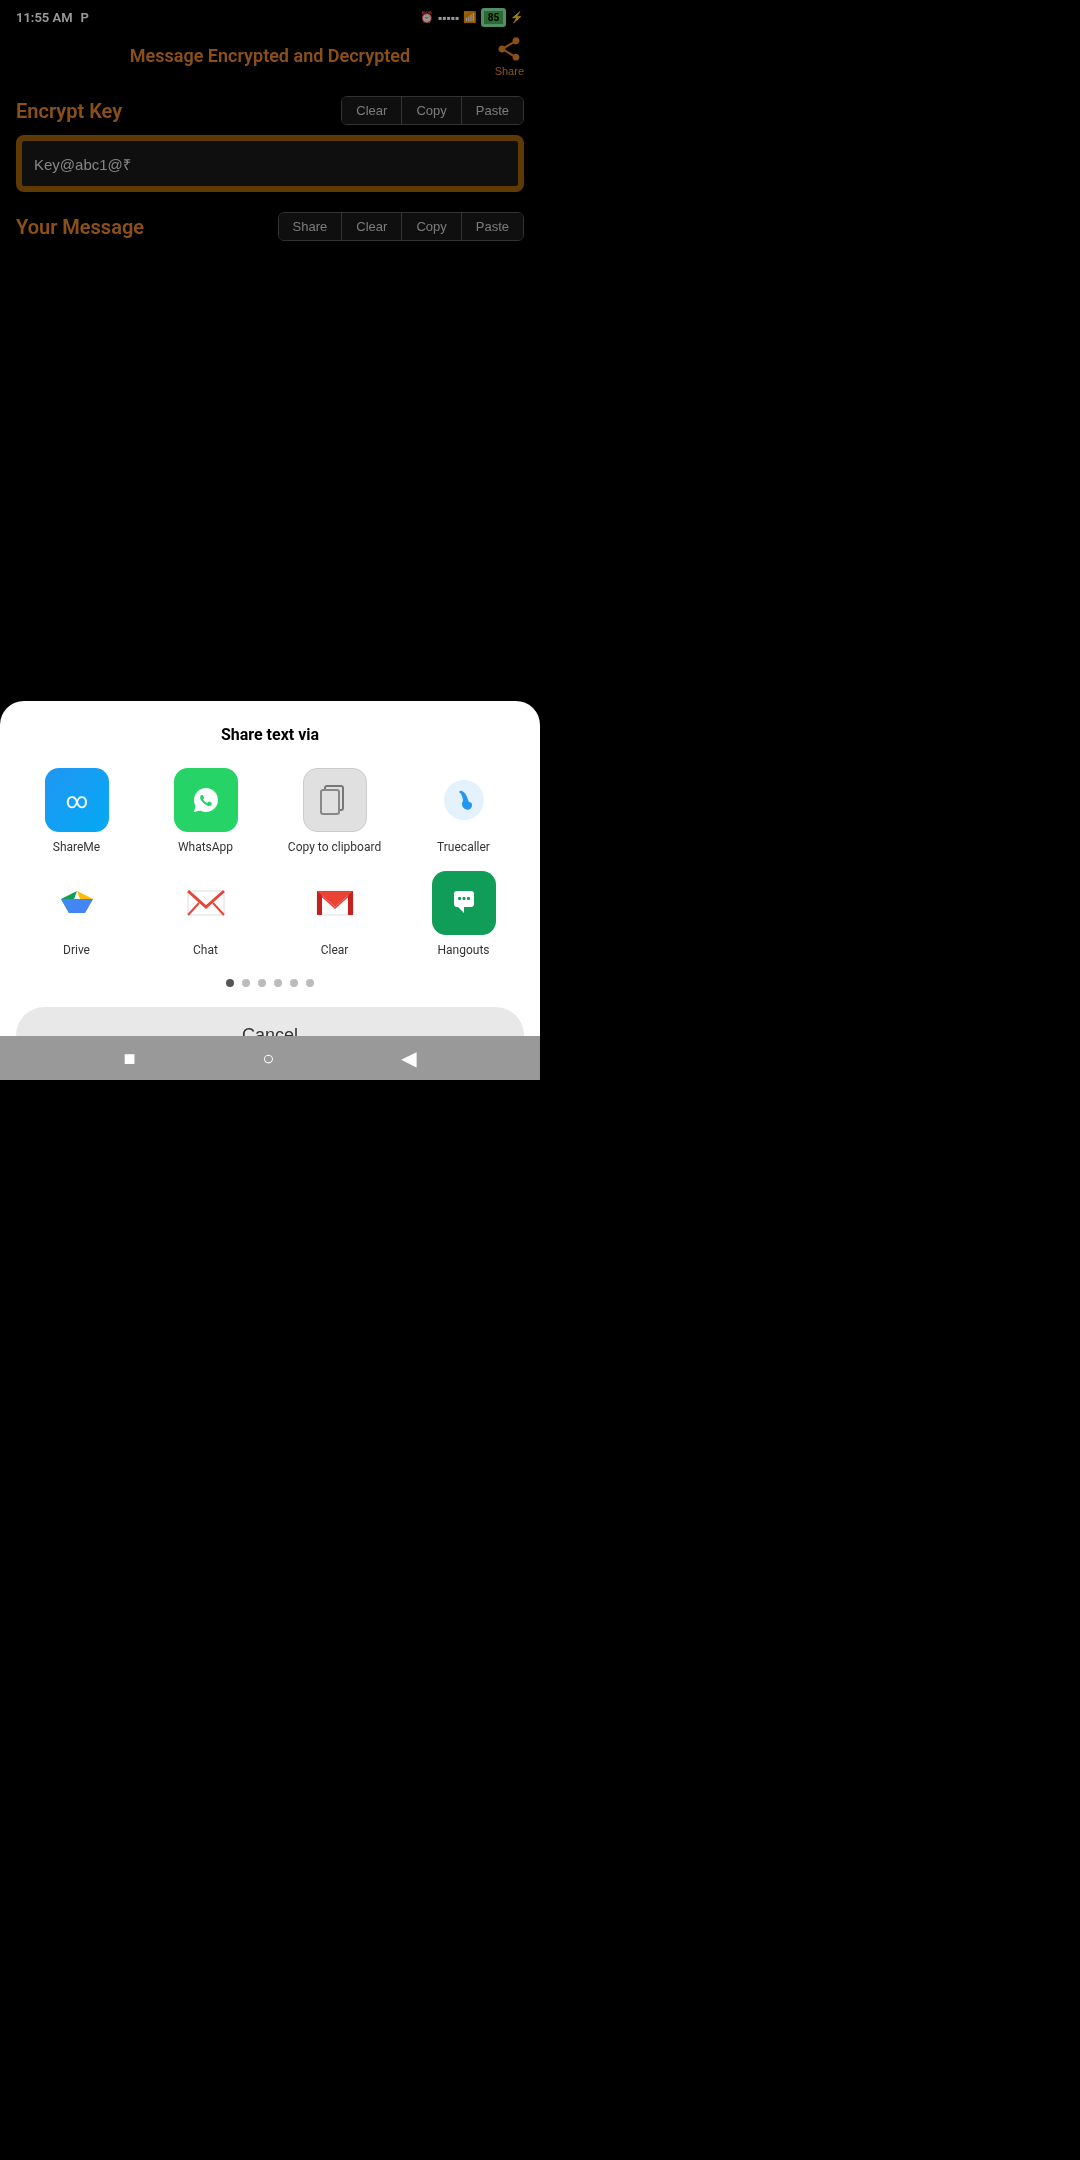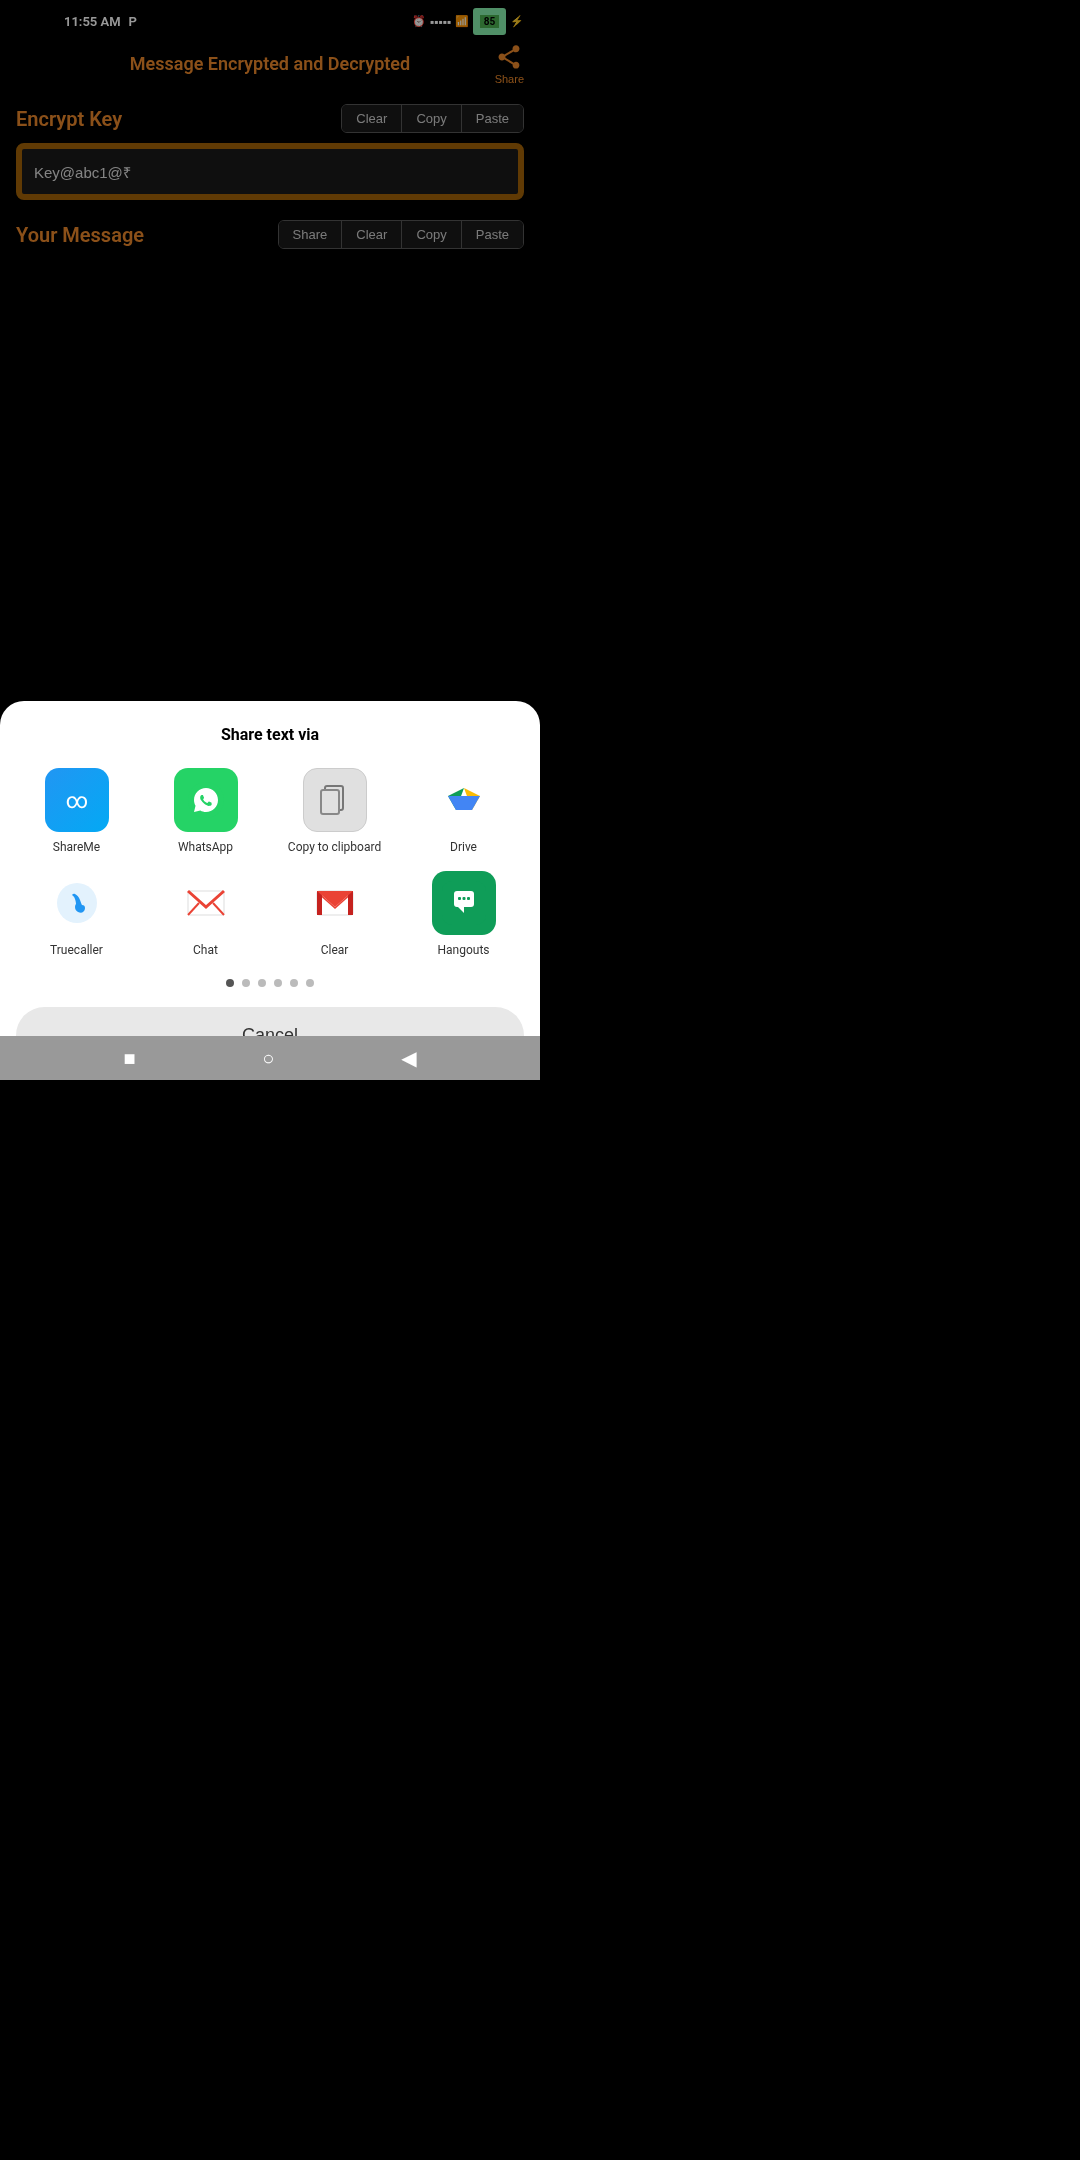--- a/index.html
+++ b/index.html
@@ -14,21 +14,20 @@
       position: relative;
     }
 
     
     .status-bar {
       display: flex;
       justify-content: space-between;
       align-items: center;
       padding: 8px 16px 4px;
       background: #000;
-      margin-left: 48px;
     }
     .status-left {
       display: flex;
       align-items: center;
       gap: 8px;
       color: #fff;
       font-size: 13px;
       font-weight: 600;
     }
     .status-right {
@@ -40,21 +39,21 @@
     }
     .battery-icon {
       display: inline-flex;
       align-items: center;
       background: #4caf50;
       color: #000;
       font-size: 10px;
       font-weight: 700;
       padding: 1px 4px;
       border-radius: 3px;
-      border: 7px solid #86efac;
+      border: 3px solid #86efac;
     }
 
     
     .app-header {
       display: flex;
       justify-content: center;
       align-items: flex-start;
       padding: 14px 16px;
       background: #000;
       position: relative;
@@ -363,40 +362,40 @@
       <div class="app-icon-wrap icon-clipboard">
         <svg width="44" height="44" viewBox="0 0 44 44">
           <rect x="12" y="8" width="18" height="24" rx="2" fill="none" stroke="#777" stroke-width="2"></rect>
           <rect x="8" y="12" width="18" height="24" rx="2" fill="#e0e0e0" stroke="#888" stroke-width="2"></rect>
         </svg>
       </div>
       <span class="app-name">Copy to clipboard</span>
     </div>
 
     <div class="app-item">
+      <div class="app-icon-wrap icon-truecaller">
+        <svg width="44" height="44" viewBox="0 0 44 44">
+          <circle cx="22" cy="22" r="20" fill="#e3f2fd"></circle>
+          <path d="M17 14c0 0 2 1 3 4s1 5 1 5-1 1-1 3 1 4 3 5 4 1 5 0 2-2 2-4-1-3-3-3c0 0-1-2-2-5s-3-5-5-6-3 1-3 1z" fill="#2196F3"></path>
+        </svg>
+      </div>
+      <span class="app-name">Truecaller</span>
+    </div>
+
+    <div class="app-item">
       <div class="app-icon-wrap icon-drive">
         <svg width="44" height="44" viewBox="0 0 44 44">
           <polygon points="22,8 38,36 6,36" fill="none"></polygon>
           <polygon points="22,10 14,32 6,18" fill="#0F9D58"></polygon>
           <polygon points="22,10 38,18 30,32" fill="#FBBC04"></polygon>
           <polygon points="14,32 30,32 38,18 6,18" fill="none"></polygon>
           <polygon points="6,18 38,18 30,32 14,32" fill="#4285F4"></polygon>
         </svg>
       </div>
       <span class="app-name">Drive</span>
-    </div>
-
-    <div class="app-item">
-      <div class="app-icon-wrap icon-truecaller">
-        <svg width="44" height="44" viewBox="0 0 44 44">
-          <circle cx="22" cy="22" r="20" fill="#e3f2fd"></circle>
-          <path d="M17 14c0 0 2 1 3 4s1 5 1 5-1 1-1 3 1 4 3 5 4 1 5 0 2-2 2-4-1-3-3-3c0 0-1-2-2-5s-3-5-5-6-3 1-3 1z" fill="#2196F3"></path>
-        </svg>
-      </div>
-      <span class="app-name">Truecaller</span>
     </div>
 
     <div class="app-item">
       <div class="app-icon-wrap icon-chat">
         <svg width="44" height="44" viewBox="0 0 44 44">
           <rect x="4" y="10" width="36" height="24" rx="2" fill="#fff" stroke="#ddd" stroke-width="1"></rect>
           <polyline points="4,10 22,26 40,10" fill="none" stroke="#EA4335" stroke-width="3"></polyline>
           <line x1="4" y1="34" x2="15" y2="22" stroke="#EA4335" stroke-width="2"></line>
           <line x1="40" y1="34" x2="29" y2="22" stroke="#EA4335" stroke-width="2"></line>
         </svg>

